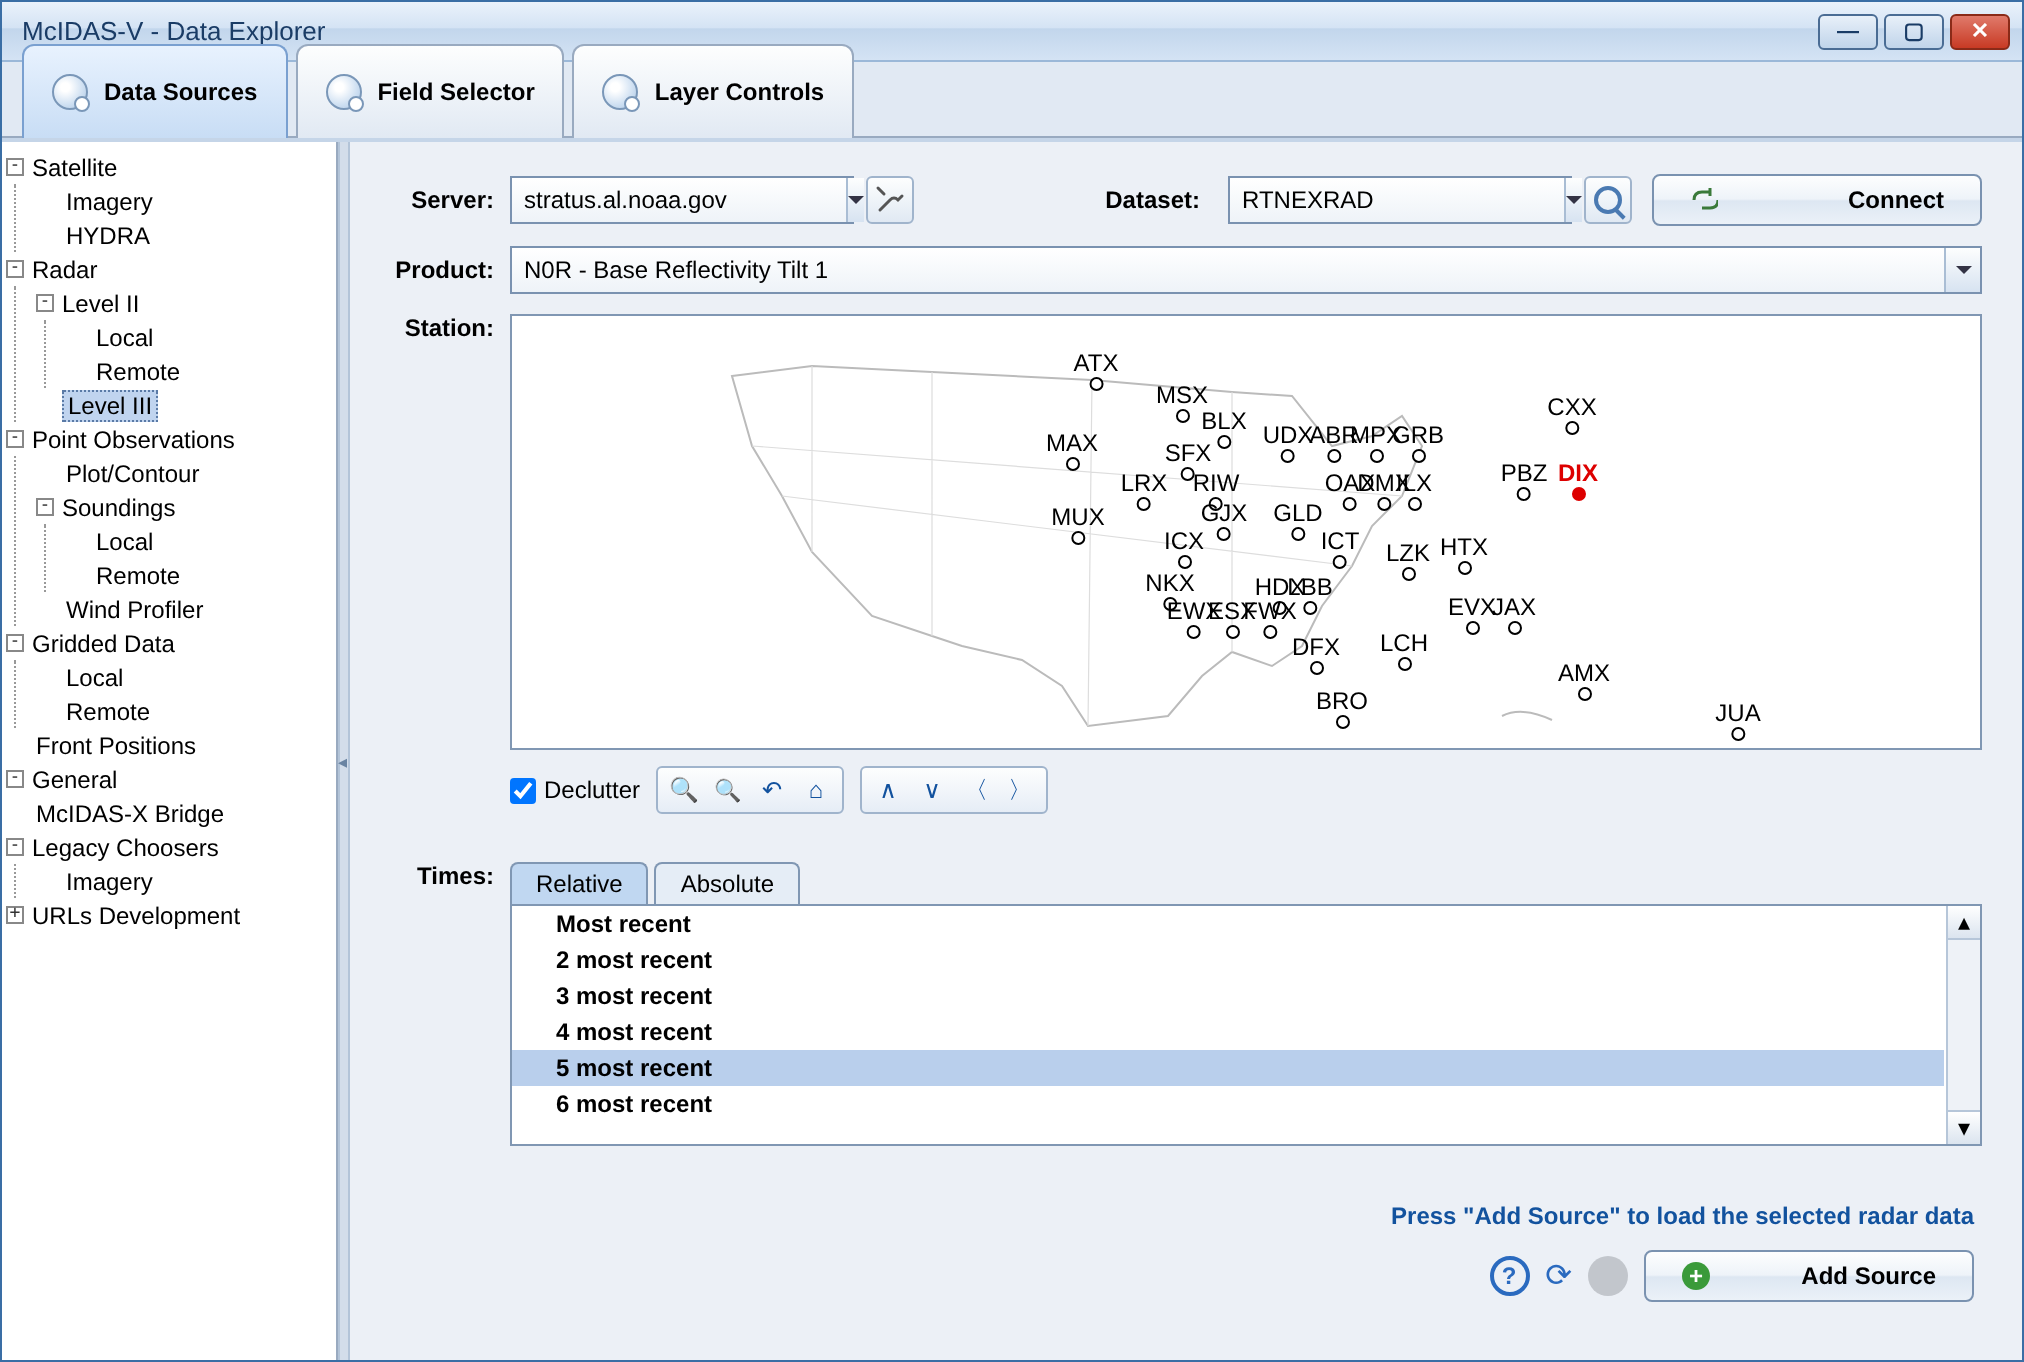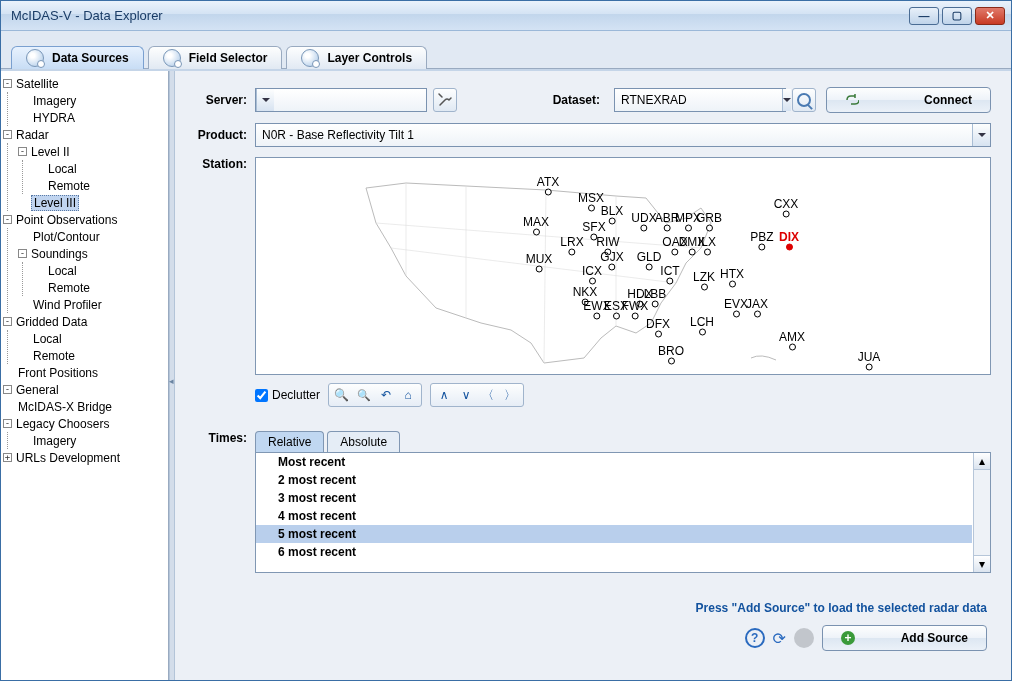--- a/index.html
+++ b/index.html
@@ -8,21 +8,21 @@
 
 .window { width: 1012px; height: 681px; background: #e8eef5; border: 1px solid #3a6ea5; display: flex; flex-direction: column; }
 .titlebar { height: 30px; background: linear-gradient(to bottom, #eaf2fb 0%, #d4e3f4 45%, #c2d6ec 46%, #d4e3f4 100%); border-bottom: 1px solid #9bb8d8; display: flex; align-items: center; padding: 0 6px 0 10px; }
 .titlebar .title { flex: 1; color: #1a3c66; font-size: 13px; }
 .winbtns { display: flex; gap: 3px; }
 .winbtn { width: 30px; height: 18px; border-radius: 3px; display: flex; align-items: center; justify-content: center; border: 1px solid #4a6c94; background: linear-gradient(to bottom,#e8f0f9,#c0d4ea); color:#1a3c66; font-weight:bold; font-size:11px; cursor:pointer;}
 .winbtn.close { background: linear-gradient(to bottom,#e07a6b,#c83a24); border-color:#8a2a18; color:#fff;}
 
 
 .tabbar { height: 38px; background: #e1e9f3; border-bottom: 1px solid #99aac0; display: flex; align-items: flex-end; padding-left: 10px; gap: 4px;}
-.tab { border: 1px solid #99aac0; border-bottom: none; border-radius: 6px 6px 0 0; padding: 2px 14px; background: linear-gradient(to bottom,#fdfefe,#e1e9f3); display:flex; align-items:center; gap:8px; cursor:pointer; position:relative; top:1px;}
+.tab { border: 1px solid #99aac0; border-bottom: none; border-radius: 6px 6px 0 0; padding: 14px 14px; background: linear-gradient(to bottom,#fdfefe,#e1e9f3); display:flex; align-items:center; gap:8px; cursor:pointer; position:relative; top:1px;}
 .tab.active { background: linear-gradient(to bottom,#e8f2fe,#c8ddf5); border-color:#7aa0d0; }
 .tab .ticon { width:18px; height:18px; border:1px solid #7a97b8; border-radius:50%; background:radial-gradient(circle at 35% 35%, #fff 15%, #cfe0f2 60%, #aac6e4 100%); position:relative;}
 .tab .ticon::after{content:""; position:absolute; width:6px; height:6px; border:1px solid #7a97b8; border-radius:50%; bottom:-2px; right:-2px; background:#fff;}
 
 
 .content { flex:1; display:flex; background:#e8eef5; border-top:2px solid #c5d5e8;}
 .treepane { width: 168px; background:#fff; border-right:1px solid #99aac0; overflow:auto; padding:4px 2px;}
 .splitter { width:6px; background:#d3ddea; border-left:1px solid #b3c4d8; border-right:1px solid #b3c4d8; cursor:col-resize; position:relative;}
 .splitter::before{content:"◂"; position:absolute; top:50%; left:-1px; font-size:9px; color:#6a84a2;}
 .rightpane { flex:1; background:#ecf0f6; padding:16px 20px 10px 10px; display:flex; flex-direction:column; overflow:hidden;}
@@ -265,20 +265,21 @@
           </li>
       </ul>
     </div>
     <div class="splitter"></div>
 
     <div class="rightpane">
 
       <div class="formrow">
         <span class="lbl">Server:</span>
         <div class="combo" style="width:172px;">
+          <input value="stratus.al.noaa.gov" style="">
           <div class="comboarrow"></div>
         </div>
         <div class="iconbtn">
           <svg width="16" height="16">
               <path d="M3 13 L8 8 M8 8 Q10 6 12 8 L14 6 M2 2 L5 5" stroke="#555" stroke-width="1.5" fill="none" stroke-linecap="round"></path>
             </svg>
         </div>
         <span style="flex:1"></span>
         <span class="lbl" style="width:auto;">Dataset:</span>
         <div class="combo" style="width:172px; margin-left:6px;">

